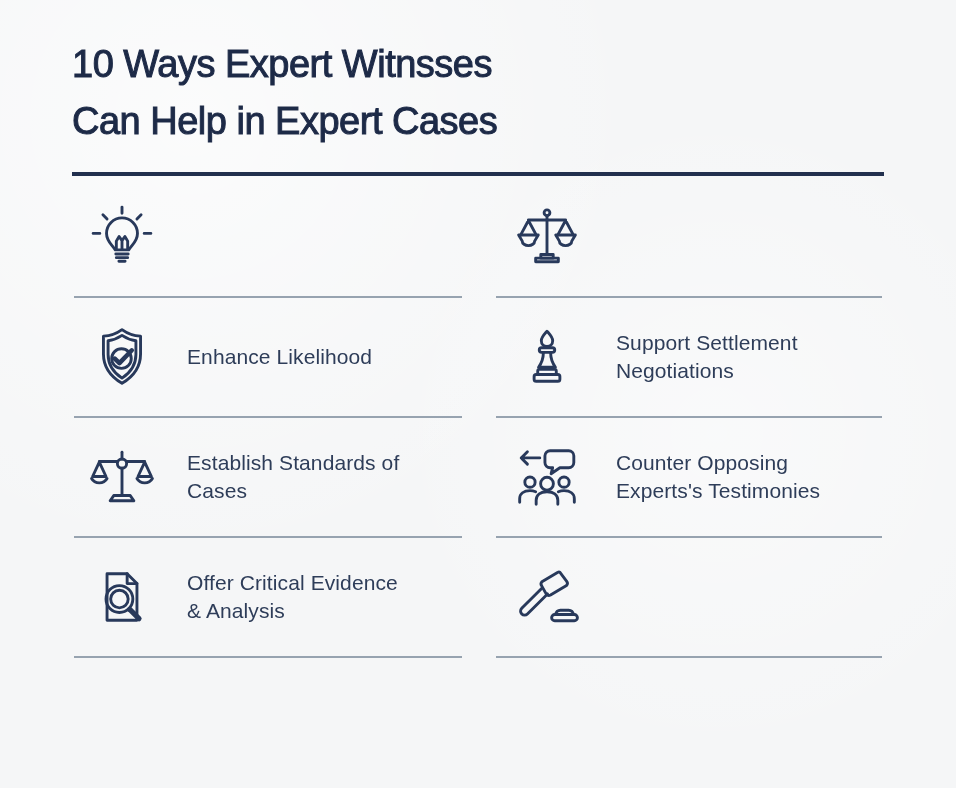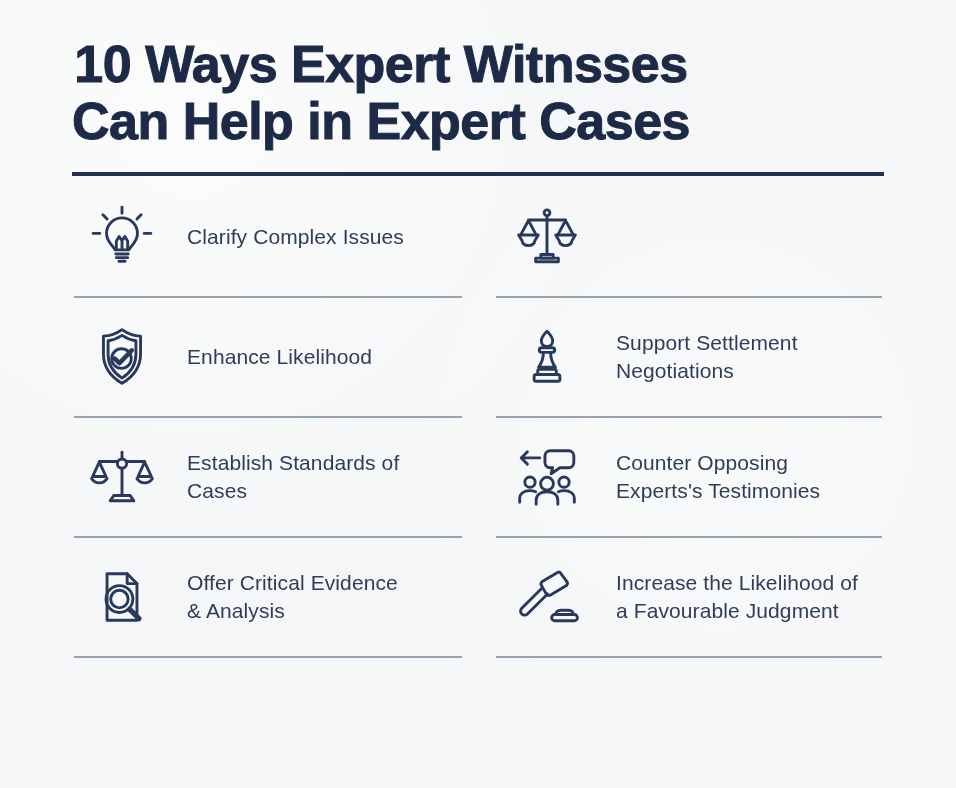--- a/index.html
+++ b/index.html
@@ -8,22 +8,22 @@
     position:relative; width:956px; height:788px; overflow:hidden;
     background:#f5f6f7;
     background-image:
       radial-gradient(circle at 20% 15%, rgba(255,255,255,.6), rgba(255,255,255,0) 45%),
       radial-gradient(circle at 75% 55%, rgba(255,255,255,.45), rgba(255,255,255,0) 40%);
     font-family:"Liberation Sans", sans-serif;
     color:#2e3d59;
   }
   .title {
     position:absolute; left:72px; top:36px;
-    font-size:52px; line-height:57px; font-weight:bold;
-    letter-spacing:-0.5px; color:#1d2a47;text-align:center;
+    font-size:38px; line-height:57px; font-weight:normal;
+    letter-spacing:-0.5px; color:#1d2a47;
     -webkit-text-stroke:1px #1d2a47;
   }
   .title-rule {
     position:absolute; left:72px; top:172px; width:812px; height:4px;
     background:#22304e;
   }
   .col { position:absolute; top:178px; }
   .col-left  { left:74px;  width:388px; }
   .col-right { left:496px; width:386px; }
   .cell {
@@ -63,21 +63,20 @@
 
     <div class="cell">
       <span class="icon-box">
         <svg viewBox="0 0 64 64">
           <path class="st" d="M25.5 44.5 C22.5 39.5 17 36.2 17 28.5 C17 20.2 23.7 13.5 32 13.5 C40.3 13.5 47 20.2 47 28.5 C47 36.2 41.5 39.5 38.5 44.5 Z"></path>
           <path class="st" d="M26.5 44 V36 L29.2 31.5 L32 35.5 L34.8 31.5 L37.5 36 V44 M32 36 V44"></path>
           <path class="st" d="M26 48.5 H38 M26.5 52 H37.5 M29 55.5 H35"></path>
           <path class="st" d="M32 3 V9 M13.5 10.5 L17.5 14.5 M50.5 10.5 L46.5 14.5 M4 28.5 H10.5 M53.5 28.5 H60"></path>
         </svg>
       </span>
-      <span class="item-label">Clarify Complex Issues</span>
     </div>
 
     <div class="cell">
       <span class="icon-box">
         <svg viewBox="0 0 64 64">
           <path class="st" d="M32 5.5 C37.5 9.5 43.5 11.5 50 11.8 V29 C50 42.5 42 51.5 32 57.5 C22 51.5 14 42.5 14 29 V11.8 C20.5 11.5 26.5 9.5 32 5.5 Z"></path>
           <path class="st" d="M32 11 C36.5 14 41 15.7 45.5 16.2 V29.5 C45.5 40 39.5 47.5 32 52.5 C24.5 47.5 18.5 40 18.5 29.5 V16.2 C23 15.7 27.5 14 32 11 Z"></path>
           <circle class="st" cx="31.5" cy="33.5" r="9.5"></circle>
           <path class="st thick" d="M25 33.5 L29.5 38 L41.5 25.5"></path>
         </svg>
@@ -172,18 +171,16 @@
 
     <div class="cell">
       <span class="icon-box">
         <svg viewBox="0 0 64 64">
           <path class="st" d="M44 7.8 L51 16.2 C52 17.4 52 19 51 20.2 L36 30.2 C34.7 31 33 30.8 32 29.8 L27 21.8 C26 20.6 26 19 27 17.8 L42 7.8 C42.7 7.3 43.4 7.3 44 7.8 Z" transform="rotate(3 39 19)"></path>
           <path class="st" d="M27 23.5 L7.5 43 C6 44.5 6 47 7.5 48.5 C9 50 11.5 50 13 48.5 L32.5 29"></path>
           <path class="st" d="M40.5 49 C40.5 46.5 42.5 44.8 45 44.8 H53 C55.5 44.8 57.5 46.5 57.5 49"></path>
           <rect class="st" x="36.5" y="49" width="25" height="6" rx="3"></rect>
         </svg>
       </span>
-      <span class="item-label">Increase the Likelihood of
-a Favourable Judgment</span>
     </div>
 
   </div>
 </div>
 
 </body></html>

